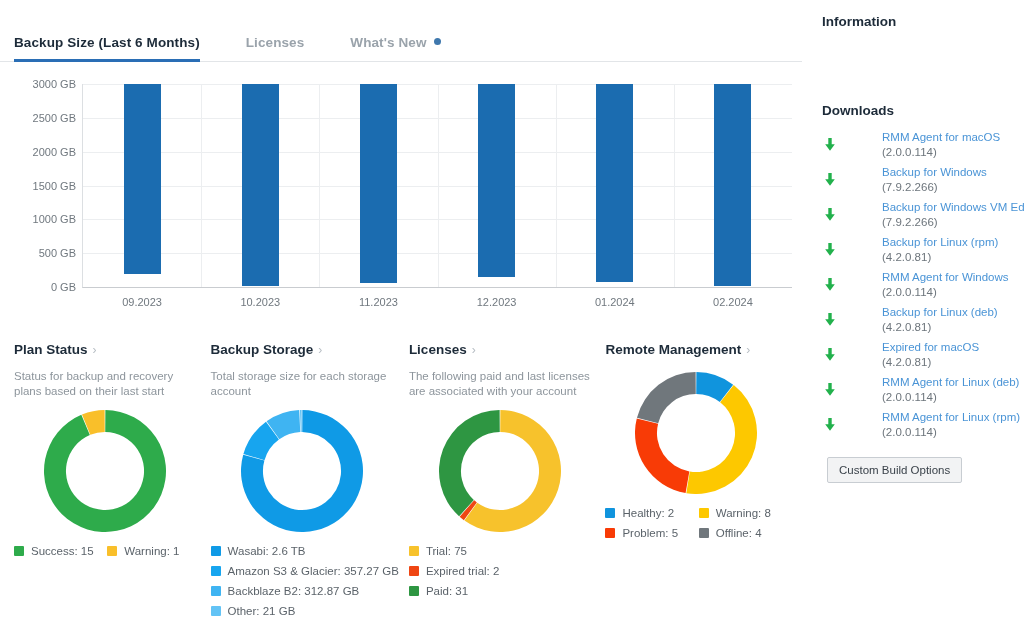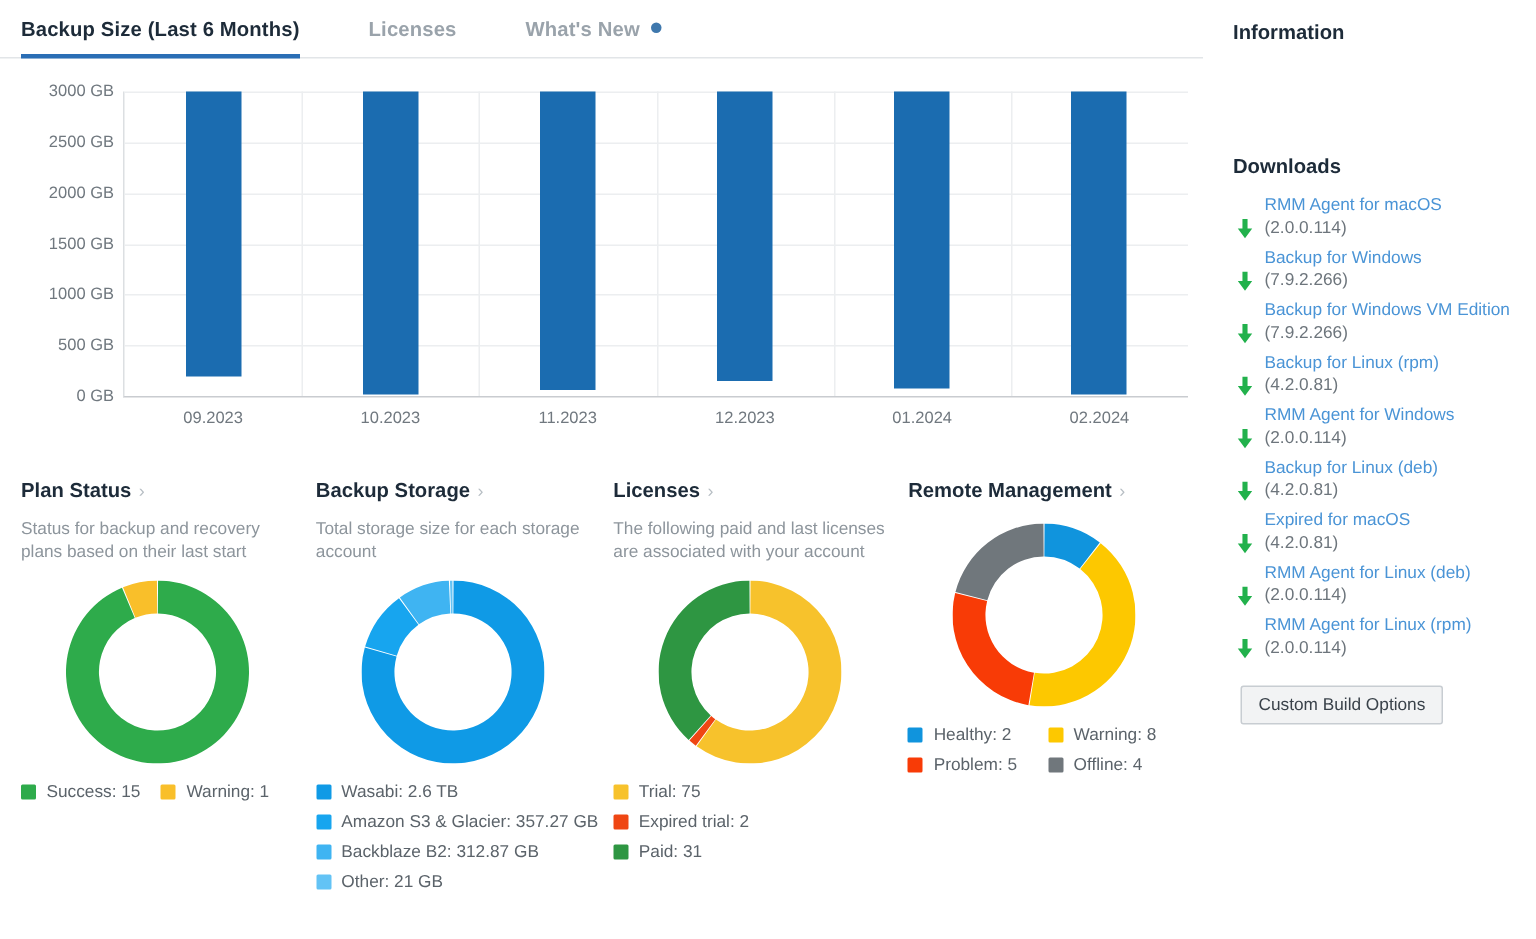--- a/index.html
+++ b/index.html
@@ -18,21 +18,21 @@
   .main-col {
     width: 812px; height: 626px;
     position: relative;
     padding: 0;
     flex: 0 0 812px;
   }
 
   
   .tabbar {
     display: flex; align-items: flex-end;
-    height: 39px;
+    height: 62px;
     padding: 0 0 0 14px;
     margin-right: 10px;
     border-bottom: 1px solid #e2e5e8;
   }
   .tab {
     font-size: 13.5px;
     font-weight: bold;
     color: #9aa3ab;
     padding: 0 0 11px 0;
     margin-right: 46px;
@@ -170,23 +170,24 @@
   .sb-title {
     font-size: 13.5px; font-weight: bold;
     color: #1d2b39; margin: 0 0 0 0;
   }
   .sb-sub {
     font-size: 13.5px; font-weight: bold;
     color: #1d2b39; margin: 74px 0 12px 0;
   }
   .dl-item {
     display: flex;
-    align-items: flex-end;
+    align-items: center;
     margin-bottom: 5px;
     cursor: pointer;
+    gap: 39px;
   }
   .dl-arrow {
     flex: 0 0 16px;
     width: 16px;
     margin-right: 5px;
     display: flex; justify-content: center;
   }
   .dl-text { line-height: 15px; }
   .dl-name {
     font-size: 11.5px; color: #4a94d6;

